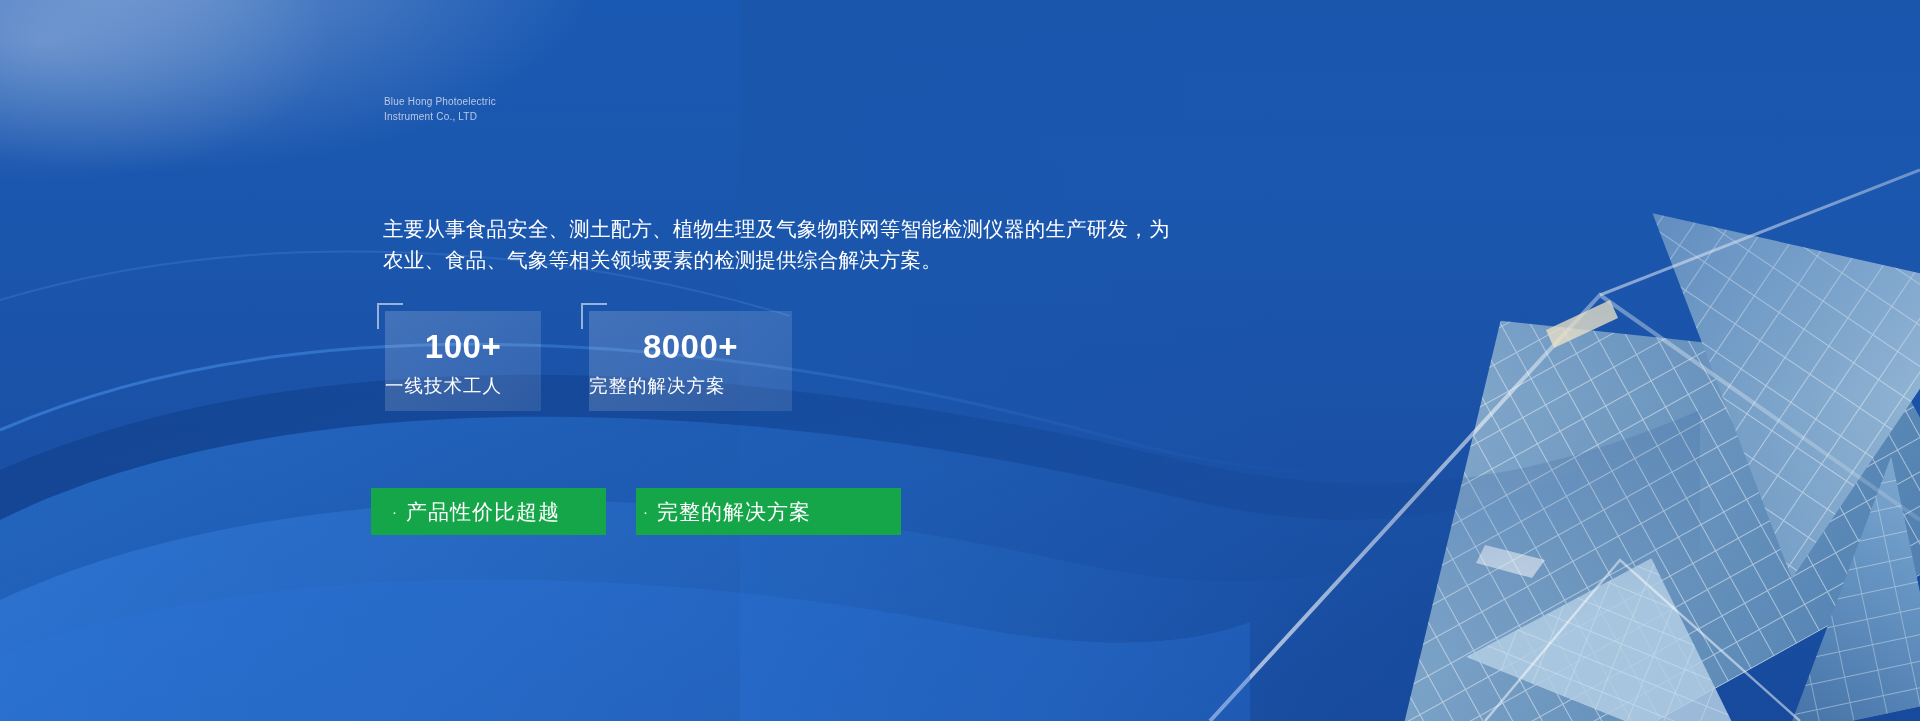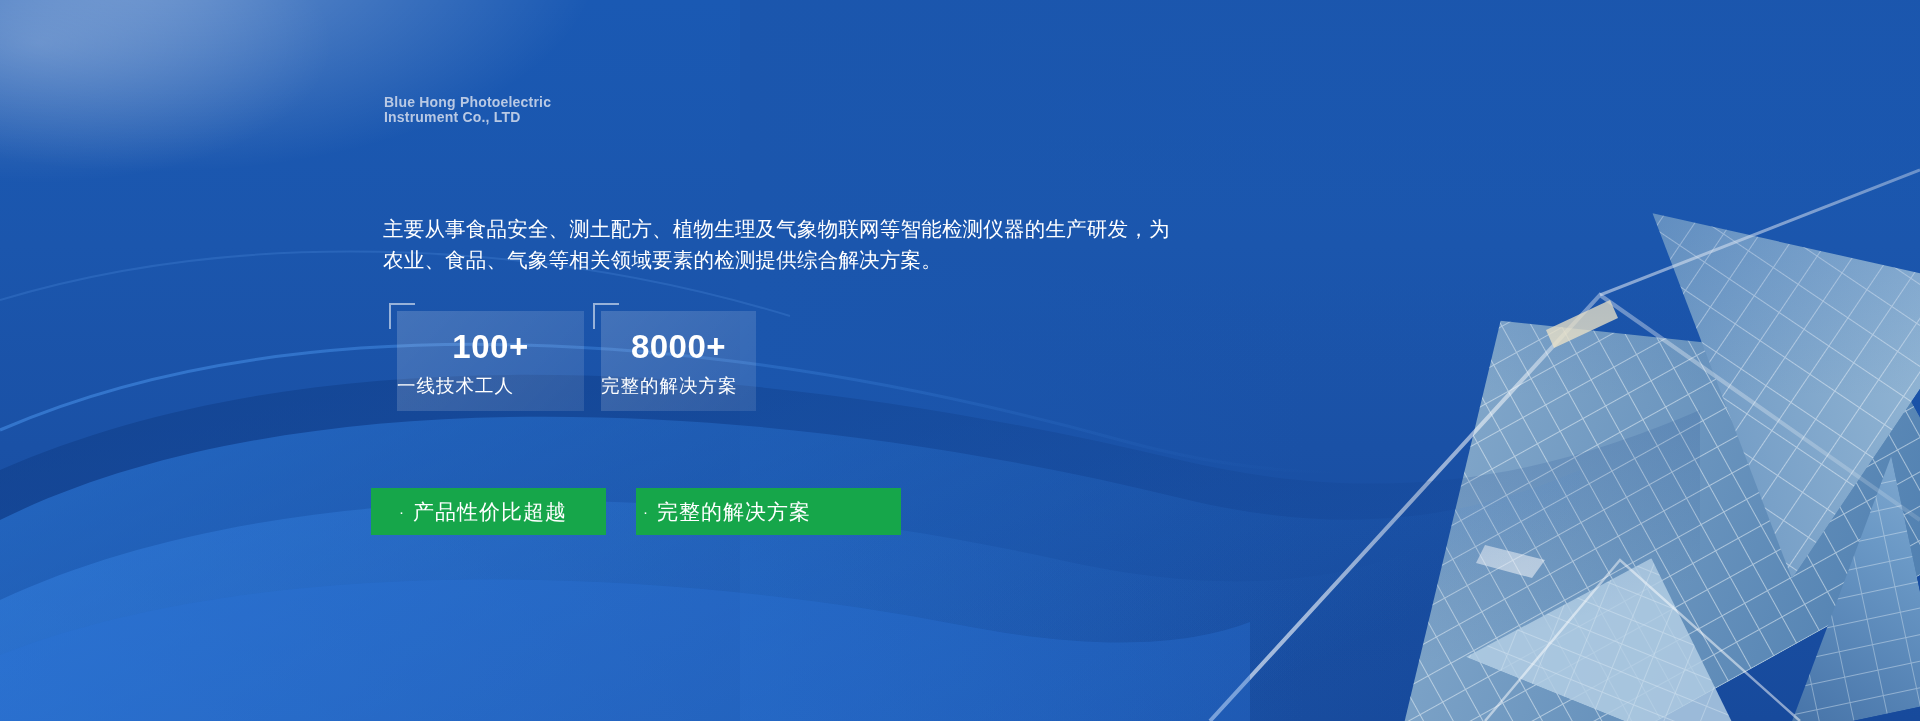--- a/index.html
+++ b/index.html
@@ -28,22 +28,22 @@
   
   .content{position:absolute;left:383px;top:0;width:1100px;height:721px;}
 
   .title{
     position:absolute;left:0;top:40px;
     font-size:40px;line-height:50px;color:#ffffff;
     letter-spacing:2px;font-weight:400;white-space:nowrap;
   }
   .sub-en{
     position:absolute;left:1px;top:95px;
-    font-size:14px;line-height:14.5px;color:#b9c9e4;
-    letter-spacing:0.2px;font-weight:700;
+    font-size:10px;line-height:14.5px;color:#b9c9e4;
+    letter-spacing:0.2px;font-weight:400;
   }
   .sub-en div{white-space:nowrap;}
 
   .para{
     position:absolute;left:0;
     color:#ffffff;font-size:20.5px;line-height:31px;
     width:800px;font-weight:400;letter-spacing:0.2px;
   }
   .para1{top:146px;}
   .para2{top:213px;}
@@ -53,43 +53,43 @@
   .stat{
     position:absolute;top:0;width:150px;height:100px;
     background:linear-gradient(135deg,rgba(255,255,255,0.175) 0%,rgba(255,255,255,0.10) 100%);
     box-shadow:inset 0 0 0 0 rgba(255,255,255,0);
   }
   .stat::before{
     content:"";position:absolute;left:-8px;top:-8px;width:24px;height:24px;
     border-left:2px solid rgba(255,255,255,0.55);
     border-top:2px solid rgba(255,255,255,0.55);
   }
-  .stat.s1{left:14px;width:187px;}
-  .stat.s2{left:218px;width:155px;}
+  .stat.s1{left:2px;width:156px;}
+  .stat.s2{left:206px;width:155px;padding-left:48px;}
   .stat .num{
     position:absolute;left:0;right:0;top:17px;text-align:center;
     color:#ffffff;font-size:33px;font-weight:700;line-height:38px;
     letter-spacing:0.5px;
   }
   .stat .lbl{
     position:absolute;left:0;right:0;top:62px;text-align:left;
     color:#ffffff;font-size:18.5px;font-weight:400;line-height:26px;
     letter-spacing:1px;
   }
 
   
   .tags{position:absolute;left:-12px;top:488px;height:47px;}
   .tag{
     position:absolute;top:0;height:47px;
     background:#16a64a;
     color:#ffffff;font-size:21px;line-height:47px;
     letter-spacing:1px;white-space:nowrap;
   }
   .tag .dot{font-size:15px;vertical-align:2px;padding-right:8px;}
-  .tag.t1{left:0;width:235px;padding-left:28px;box-sizing:border-box;}
+  .tag.t1{left:0;width:235px;padding-left:21px;box-sizing:border-box;}
   .tag.t2{left:265px;width:265px;padding-left:7px;box-sizing:border-box;}
 </style>
 </head>
 <body>
 
 <div class="banner">
 
   <div class="building">
     <svg width="1180" height="721" viewBox="0 0 1180 721" xmlns="http://www.w3.org/2000/svg">
       <defs>

